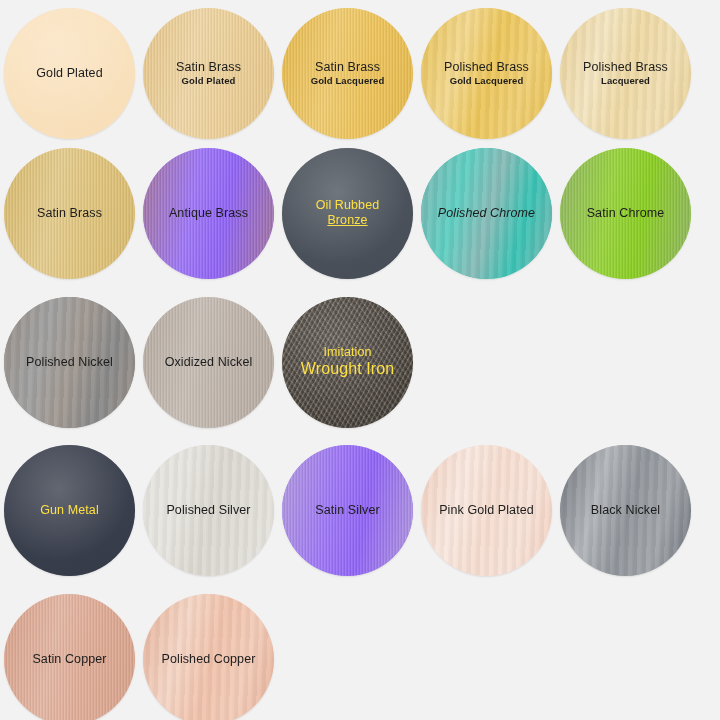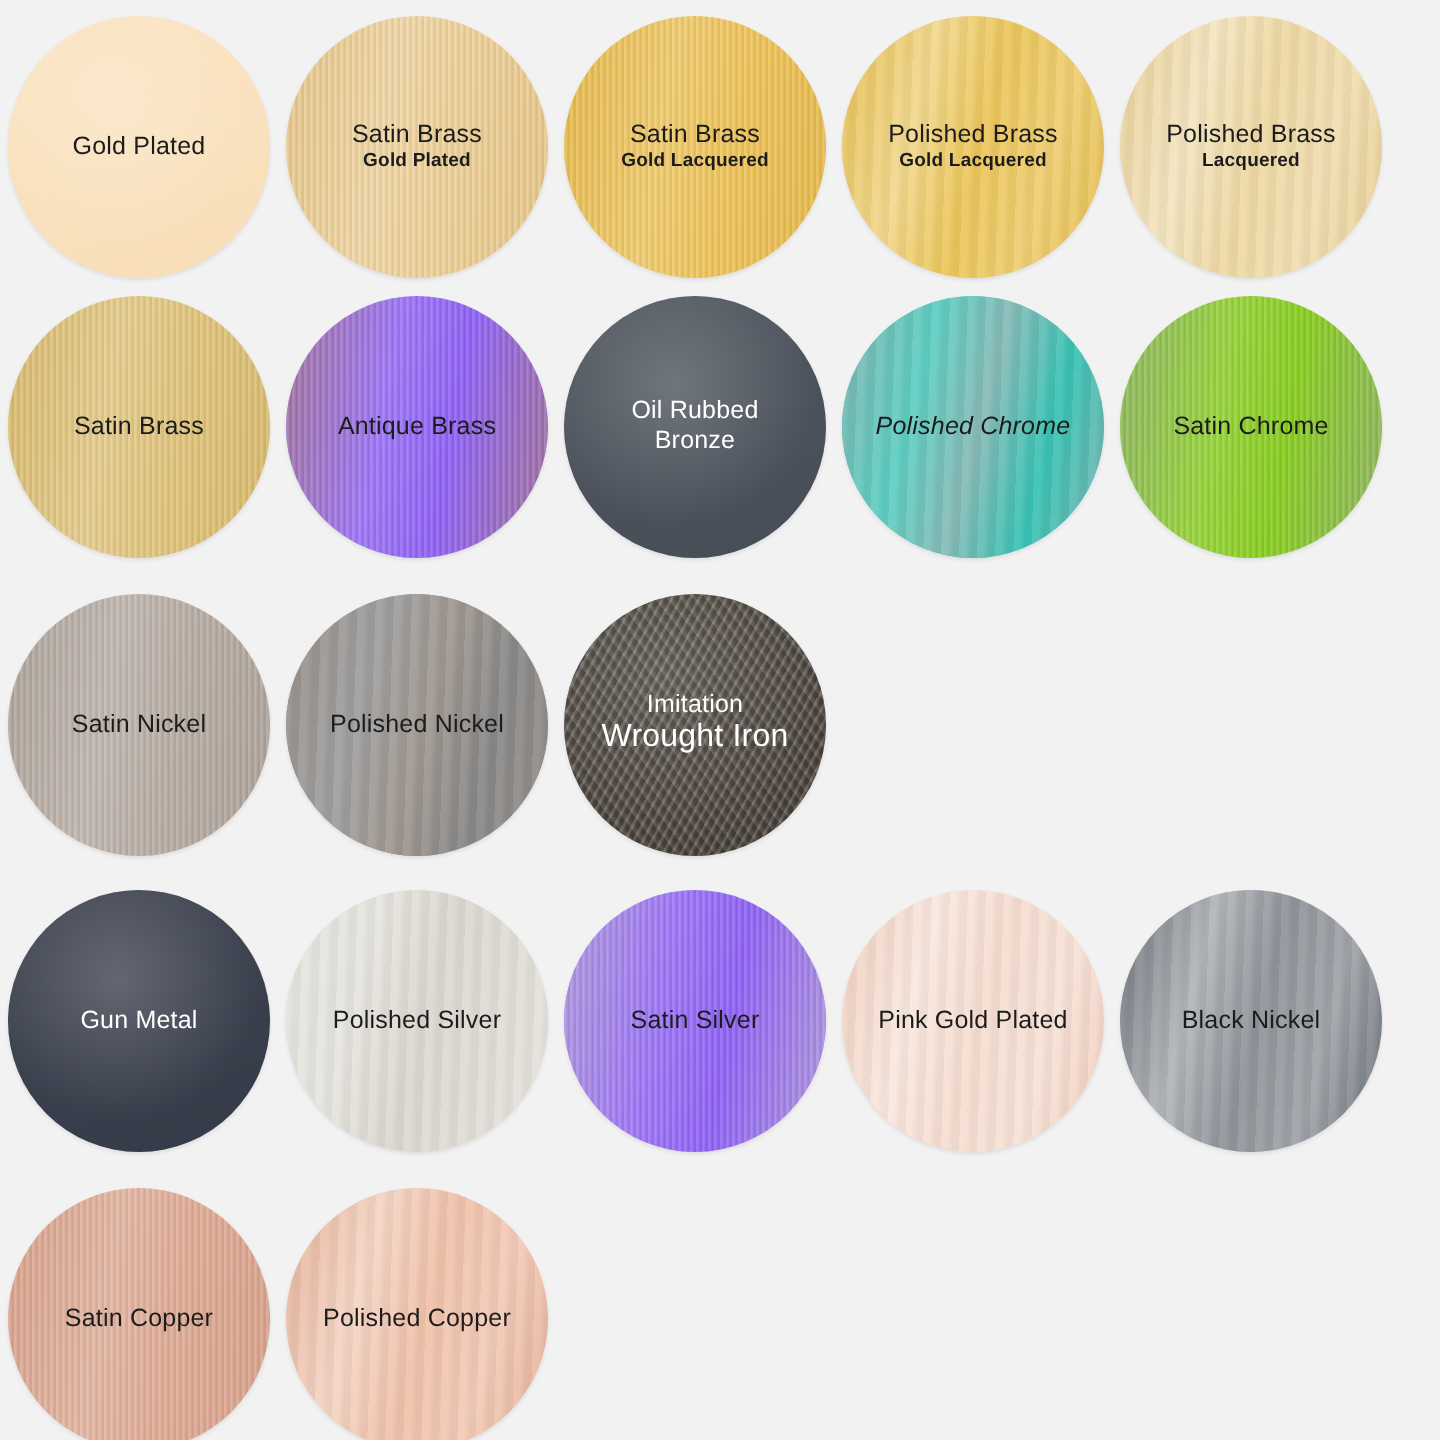--- a/index.html
+++ b/index.html
@@ -83,21 +83,21 @@
   }
 
   .swatch-sub {
     display: block;
     font-size: 9.5px;
     font-weight: 700;
     margin-top: 1px;
   }
 
   .label-dark  { color: #1c1c1c; }
-  .label-light { color: #ffffff; }
+  .label-light { color: #fde047; }
 
   
   .row-0 { top: 6px; }
   .row-1 { top: 146px; }
   .row-2 { top: 295px; }
   .row-3 { top: 443px; }
   .row-4 { top: 592px; }
 </style>
 </head>
 <body>
@@ -172,21 +172,21 @@
             <span class="swatch-title">Antique Brass</span>
           </div>
         </div>
       </div>
       <div class="swatch-cell">
         <div class="swatch-disc" style="background: rgb(74, 81, 90);">
           <div class="sheen" style="background: linear-gradient(160deg, rgba(255, 255, 255, 0.1) 0%, rgb(62, 69, 80) 100%); opacity: 0.35;"></div>
           <div class="grain" style="background: radial-gradient(circle at 42% 34%, rgba(255, 255, 255, 0.2) 0%, rgba(255, 255, 255, 0) 62%);"></div>
           <div class="swatch-label label-light">
             <span class="swatch-title">Oil Rubbed</span>
-            <span class="swatch-sub" style="font-size: 12.5px; font-weight: 400; margin-top: 0px;">Bronze</span>
+            <span class="swatch-sub" style="font-size: 12.5px; font-weight: 400; margin-top: 0px; text-decoration: underline;">Bronze</span>
           </div>
         </div>
       </div>
       <div class="swatch-cell">
         <div class="swatch-disc" style="background: #14b8a6; font-style: italic;">
           <div class="sheen" style="background: linear-gradient(105deg, rgb(174, 178, 181) 0%, rgba(255, 255, 255, 0.45) 30%, rgb(185, 188, 190) 52%, rgba(255, 255, 255, 0.22) 74%, rgb(174, 178, 181) 100%); opacity: 0.7;"></div>
           <div class="grain" style="background: repeating-linear-gradient(92deg, rgba(255, 255, 255, 0.07) 0px, rgba(255, 255, 255, 0.07) 3px, rgba(0, 0, 0, 0.035) 6px, rgba(0, 0, 0, 0.035) 9px);"></div>
           <div class="swatch-label label-dark">
             <span class="swatch-title">Polished Chrome</span>
           </div>
@@ -197,34 +197,34 @@
           <div class="sheen" style="background: linear-gradient(100deg, rgb(155, 161, 166) 0%, rgba(255, 255, 255, 0.3) 38%, rgba(255, 255, 255, 0.08) 62%, rgb(155, 161, 166) 100%); opacity: 0.55;"></div>
           <div class="grain" style="background: repeating-linear-gradient(90deg, rgba(255, 255, 255, 0.11) 0px, rgba(255, 255, 255, 0.11) 1px, rgba(0, 0, 0, 0.055) 2px, rgba(0, 0, 0, 0.055) 3px);"></div>
           <div class="swatch-label label-dark">
             <span class="swatch-title">Satin Chrome</span>
           </div>
         </div>
       </div>
     </div>
     <div class="swatch-row row-2">
       <div class="swatch-cell">
-        <div class="swatch-disc" style="background: rgb(181, 170, 161);">
-          <div class="sheen" style="background: linear-gradient(100deg, rgb(168, 157, 148) 0%, rgba(255, 255, 255, 0.3) 38%, rgba(255, 255, 255, 0.08) 62%, rgb(168, 157, 148) 100%); opacity: 0.55;"></div>
-          <div class="grain" style="background: repeating-linear-gradient(90deg, rgba(255, 255, 255, 0.11) 0px, rgba(255, 255, 255, 0.11) 1px, rgba(0, 0, 0, 0.055) 2px, rgba(0, 0, 0, 0.055) 3px);"></div>
-          <div class="swatch-label label-dark">
-            <span class="swatch-title">Satin Nickel</span>
-          </div>
-        </div>
-      </div>
-      <div class="swatch-cell">
         <div class="swatch-disc" style="background: #737373;">
           <div class="sheen" style="background: linear-gradient(105deg, rgb(167, 154, 144) 0%, rgba(255, 255, 255, 0.45) 30%, rgb(180, 168, 158) 52%, rgba(255, 255, 255, 0.22) 74%, rgb(167, 154, 144) 100%); opacity: 0.7;"></div>
           <div class="grain" style="background: repeating-linear-gradient(92deg, rgba(255, 255, 255, 0.07) 0px, rgba(255, 255, 255, 0.07) 3px, rgba(0, 0, 0, 0.035) 6px, rgba(0, 0, 0, 0.035) 9px);"></div>
           <div class="swatch-label label-dark">
             <span class="swatch-title">Polished Nickel</span>
+          </div>
+        </div>
+      </div>
+      <div class="swatch-cell">
+        <div class="swatch-disc" style="background: rgb(189, 178, 168);">
+          <div class="sheen" style="background: linear-gradient(100deg, rgb(176, 165, 155) 0%, rgba(255, 255, 255, 0.3) 38%, rgba(255, 255, 255, 0.08) 62%, rgb(176, 165, 155) 100%); opacity: 0.55;"></div>
+          <div class="grain" style="background: repeating-linear-gradient(90deg, rgba(255, 255, 255, 0.11) 0px, rgba(255, 255, 255, 0.11) 1px, rgba(0, 0, 0, 0.055) 2px, rgba(0, 0, 0, 0.055) 3px);"></div>
+          <div class="swatch-label label-dark">
+            <span class="swatch-title">Oxidized Nickel</span>
           </div>
         </div>
       </div>
       <div class="swatch-cell">
         <div class="swatch-disc" style="background: rgb(90, 82, 72);">
           <div class="sheen" style="background: radial-gradient(circle at 38% 30%, rgba(255, 255, 255, 0.2) 0%, rgba(0, 0, 0, 0.12) 75%); opacity: 0.85;"></div>
           <div class="grain" style="background: repeating-linear-gradient(118deg, rgba(255, 255, 255, 0.12) 0px, rgba(255, 255, 255, 0.12) 1px, rgba(0, 0, 0, 0.14) 2px, rgba(0, 0, 0, 0.14) 4px), repeating-linear-gradient(52deg, rgba(255, 255, 255, 0.1) 0px, rgba(255, 255, 255, 0.1) 1px, rgba(0, 0, 0, 0.1) 3px, rgba(0, 0, 0, 0.1) 5px);"></div>
           <div class="swatch-label label-light">
             <span class="swatch-title">Imitation</span>
             <span class="swatch-sub" style="font-size: 16px; font-weight: 400; margin-top: 0px;">Wrought Iron</span>

